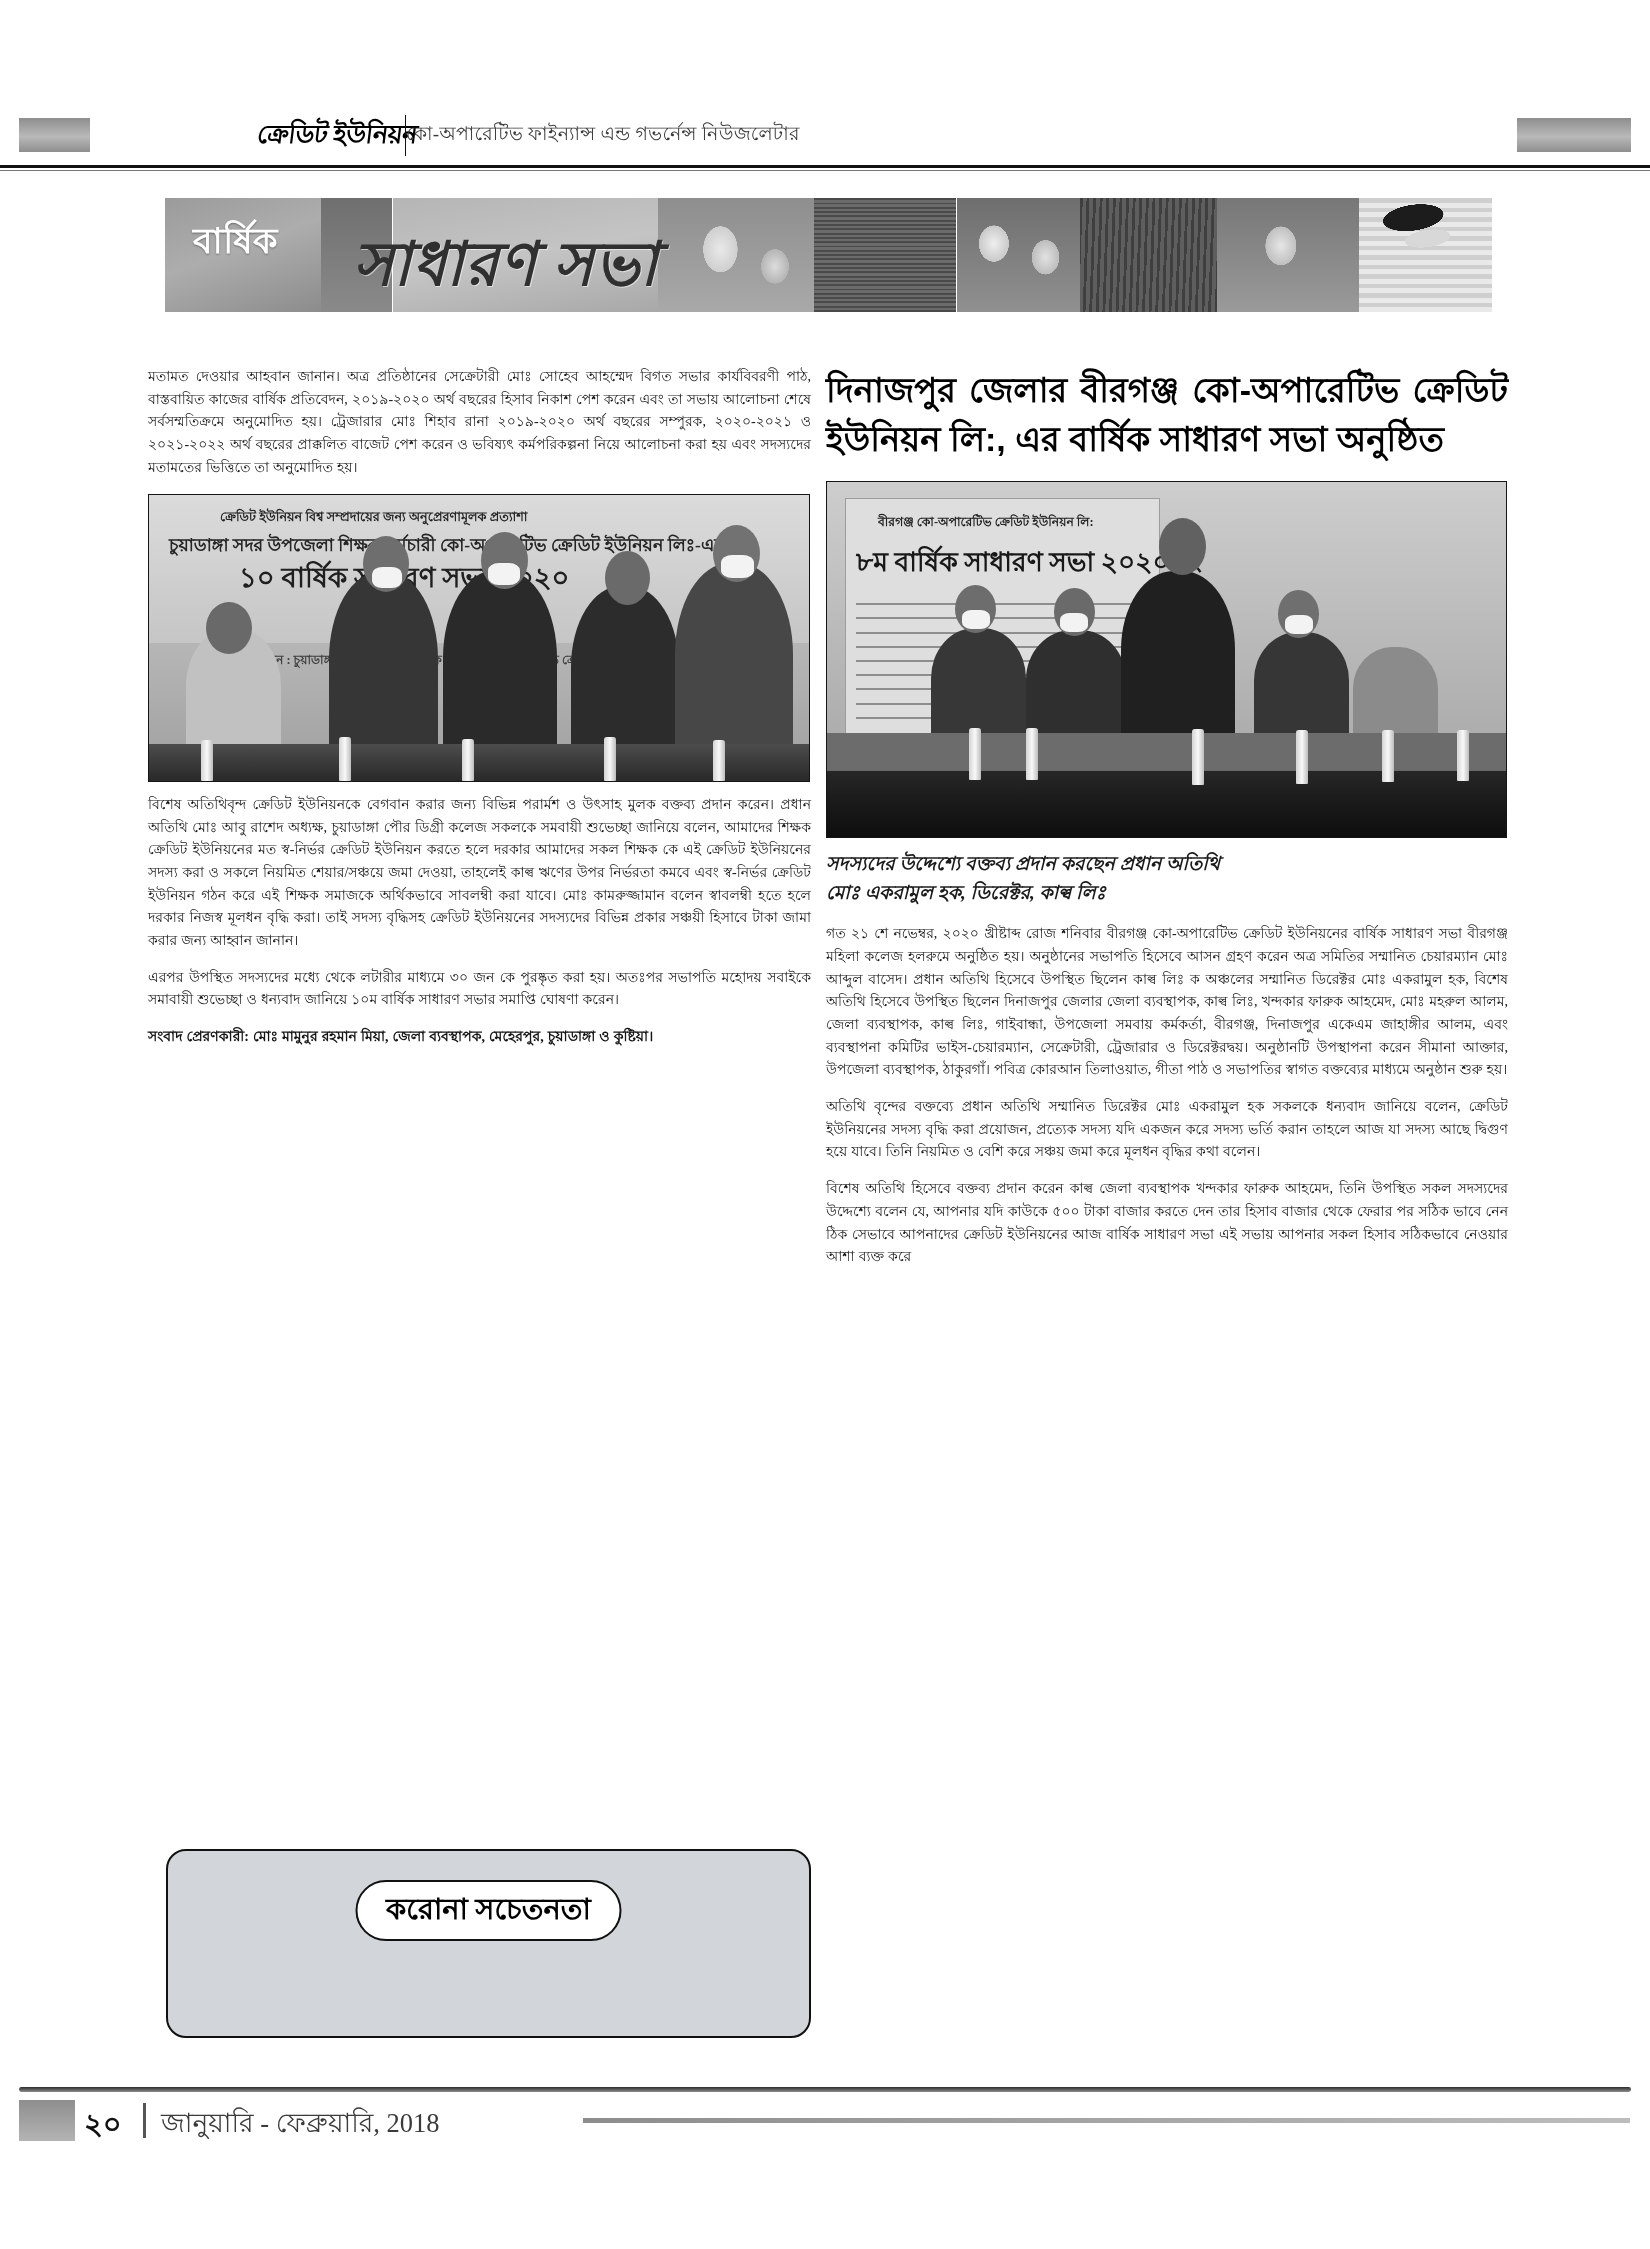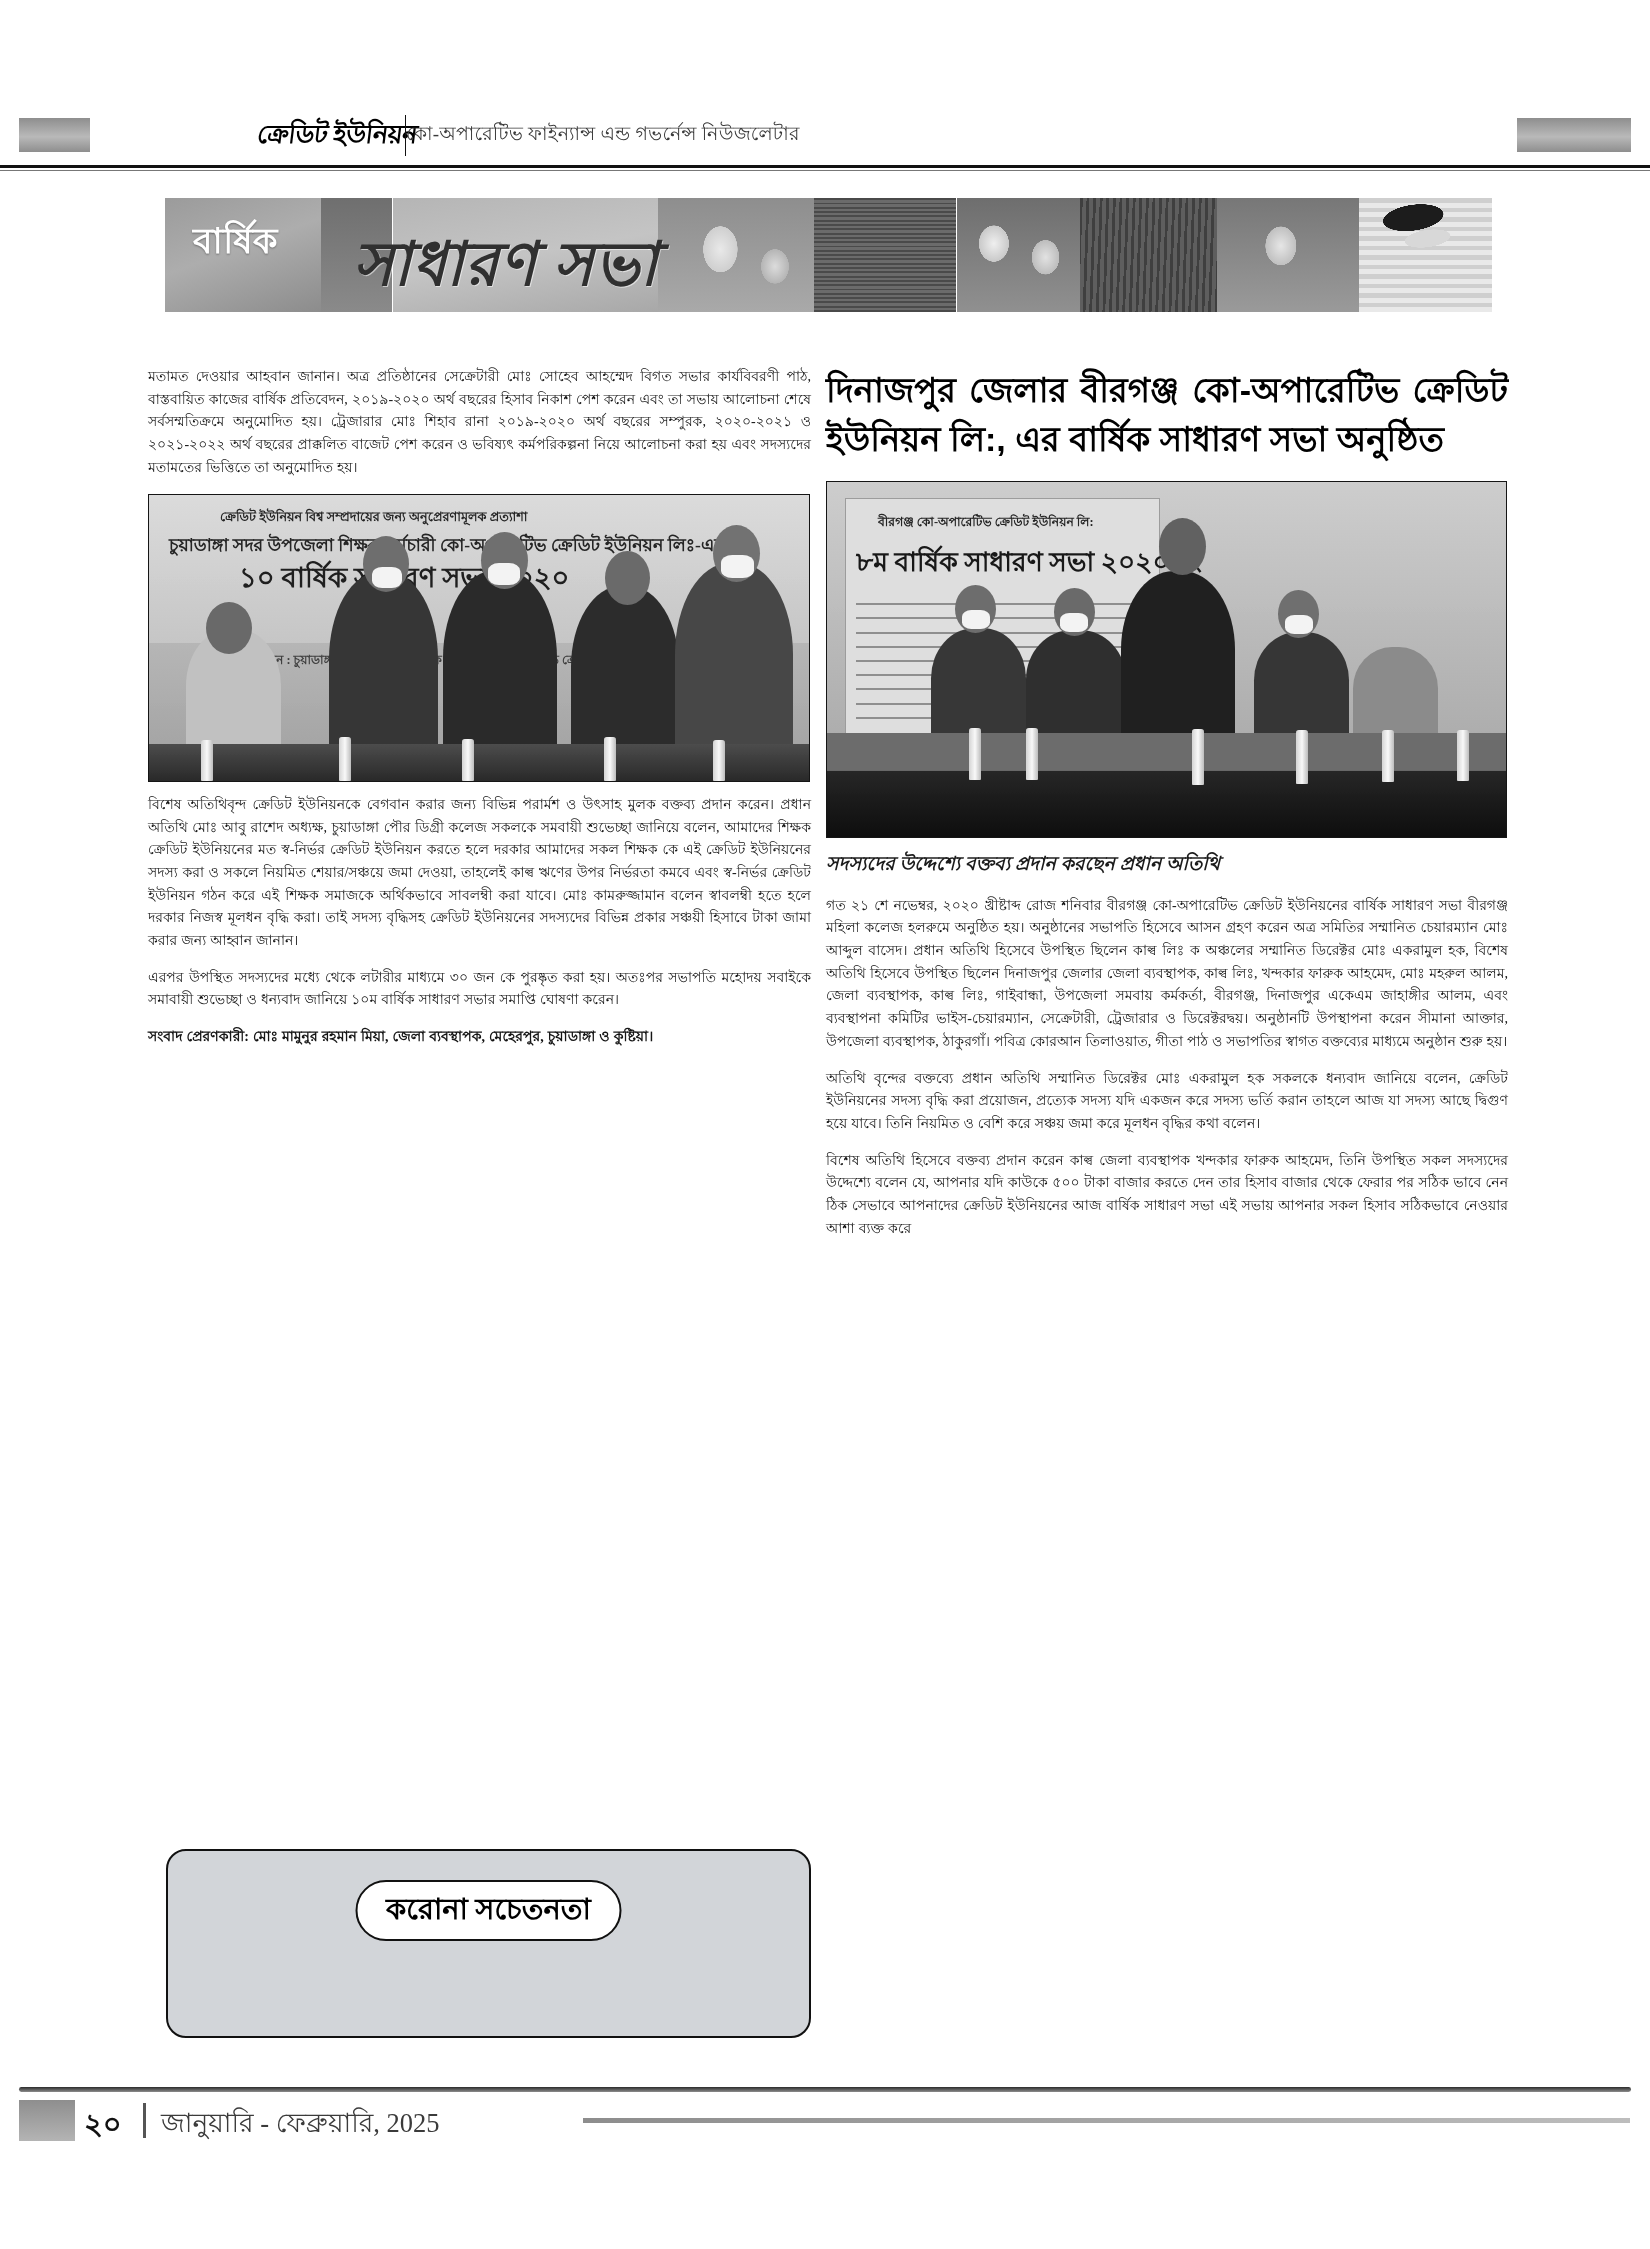--- a/index.html
+++ b/index.html
@@ -232,32 +232,33 @@
       <div class="ph-bottle" style="left:142px;bottom:57px;height:52px;"></div>
       <div class="ph-bottle" style="left:199px;bottom:57px;height:52px;"></div>
       <div class="ph-bottle" style="left:365px;bottom:52px;height:56px;"></div>
       <div class="ph-bottle" style="left:469px;bottom:53px;height:54px;"></div>
       <div class="ph-bottle" style="left:555px;bottom:55px;height:52px;"></div>
       <div class="ph-bottle" style="left:630px;bottom:56px;height:51px;"></div>
     </div>
 
     <div class="caption">
       <div>সদস্যদের উদ্দেশ্যে বক্তব্য প্রদান করছেন প্রধান অতিথি</div>
+      <div>মোঃ একরামুল হক, ডিরেক্টর, কাল্ব লিঃ</div>
     </div>
 
     <p class="body">গত ২১ শে নভেম্বর, ২০২০ খ্রীষ্টাব্দ রোজ শনিবার বীরগঞ্জ কো-অপারেটিভ ক্রেডিট ইউনিয়নের বার্ষিক সাধারণ সভা বীরগঞ্জ মহিলা কলেজ হলরুমে অনুষ্ঠিত হয়। অনুষ্ঠানের সভাপতি হিসেবে আসন গ্রহণ করেন অত্র সমিতির সম্মানিত চেয়ারম্যান মোঃ আব্দুল বাসেদ। প্রধান অতিথি হিসেবে উপস্থিত ছিলেন কাল্ব লিঃ ক অঞ্চলের সম্মানিত ডিরেক্টর মোঃ একরামুল হক, বিশেষ অতিথি হিসেবে উপস্থিত ছিলেন দিনাজপুর জেলার জেলা ব্যবস্থাপক, কাল্ব লিঃ, খন্দকার ফারুক আহমেদ, মোঃ মহরুল আলম, জেলা ব্যবস্থাপক, কাল্ব লিঃ, গাইবান্ধা, উপজেলা সমবায় কর্মকর্তা, বীরগঞ্জ, দিনাজপুর একেএম জাহাঙ্গীর আলম, এবং ব্যবস্থাপনা কমিটির ভাইস-চেয়ারম্যান, সেক্রেটারী, ট্রেজারার ও ডিরেক্টরদ্বয়। অনুষ্ঠানটি উপস্থাপনা করেন সীমানা আক্তার, উপজেলা ব্যবস্থাপক, ঠাকুরগাঁ। পবিত্র কোরআন তিলাওয়াত, গীতা পাঠ ও সভাপতির স্বাগত বক্তব্যের মাধ্যমে অনুষ্ঠান শুরু হয়।</p>
     <p class="body">অতিথি বৃন্দের বক্তব্যে প্রধান অতিথি সম্মানিত ডিরেক্টর মোঃ একরামুল হক সকলকে ধন্যবাদ জানিয়ে বলেন, ক্রেডিট ইউনিয়নের সদস্য বৃদ্ধি করা প্রয়োজন, প্রত্যেক সদস্য যদি একজন করে সদস্য ভর্তি করান তাহলে আজ যা সদস্য আছে দ্বিগুণ হয়ে যাবে। তিনি নিয়মিত ও বেশি করে সঞ্চয় জমা করে মূলধন বৃদ্ধির কথা বলেন।</p>
     <p class="body">বিশেষ অতিথি হিসেবে বক্তব্য প্রদান করেন কাল্ব জেলা ব্যবস্থাপক খন্দকার ফারুক আহমেদ, তিনি উপস্থিত সকল সদস্যদের উদ্দেশ্যে বলেন যে, আপনার যদি কাউকে ৫০০ টাকা বাজার করতে দেন তার হিসাব বাজার থেকে ফেরার পর সঠিক ভাবে নেন ঠিক সেভাবে আপনাদের ক্রেডিট ইউনিয়নের আজ বার্ষিক সাধারণ সভা এই সভায় আপনার সকল হিসাব সঠিকভাবে নেওয়ার আশা ব্যক্ত করে</p>
   </div>
 
   <div class="corona">
     <div class="corona-title">করোনা সচেতনতা</div>
   </div>
 
   <div class="foot-rule"></div>
   <div class="foot-sq"></div>
   <div class="foot-num">২০</div>
   <div class="foot-bar"></div>
-  <div class="foot-date">জানুয়ারি - ফেব্রুয়ারি, 2025</div>
+  <div class="foot-date">জানুয়ারি - ফেব্রুয়ারি, 2018</div>
   <div class="foot-line"></div>
 
 </div>
 
 
 </body></html>

